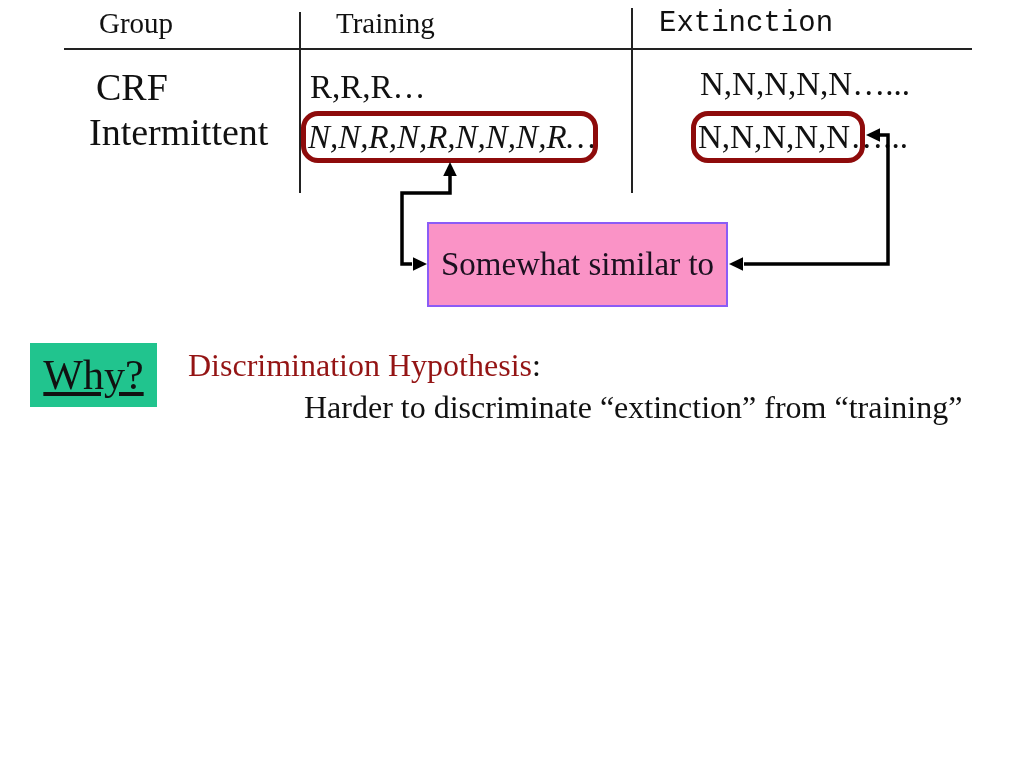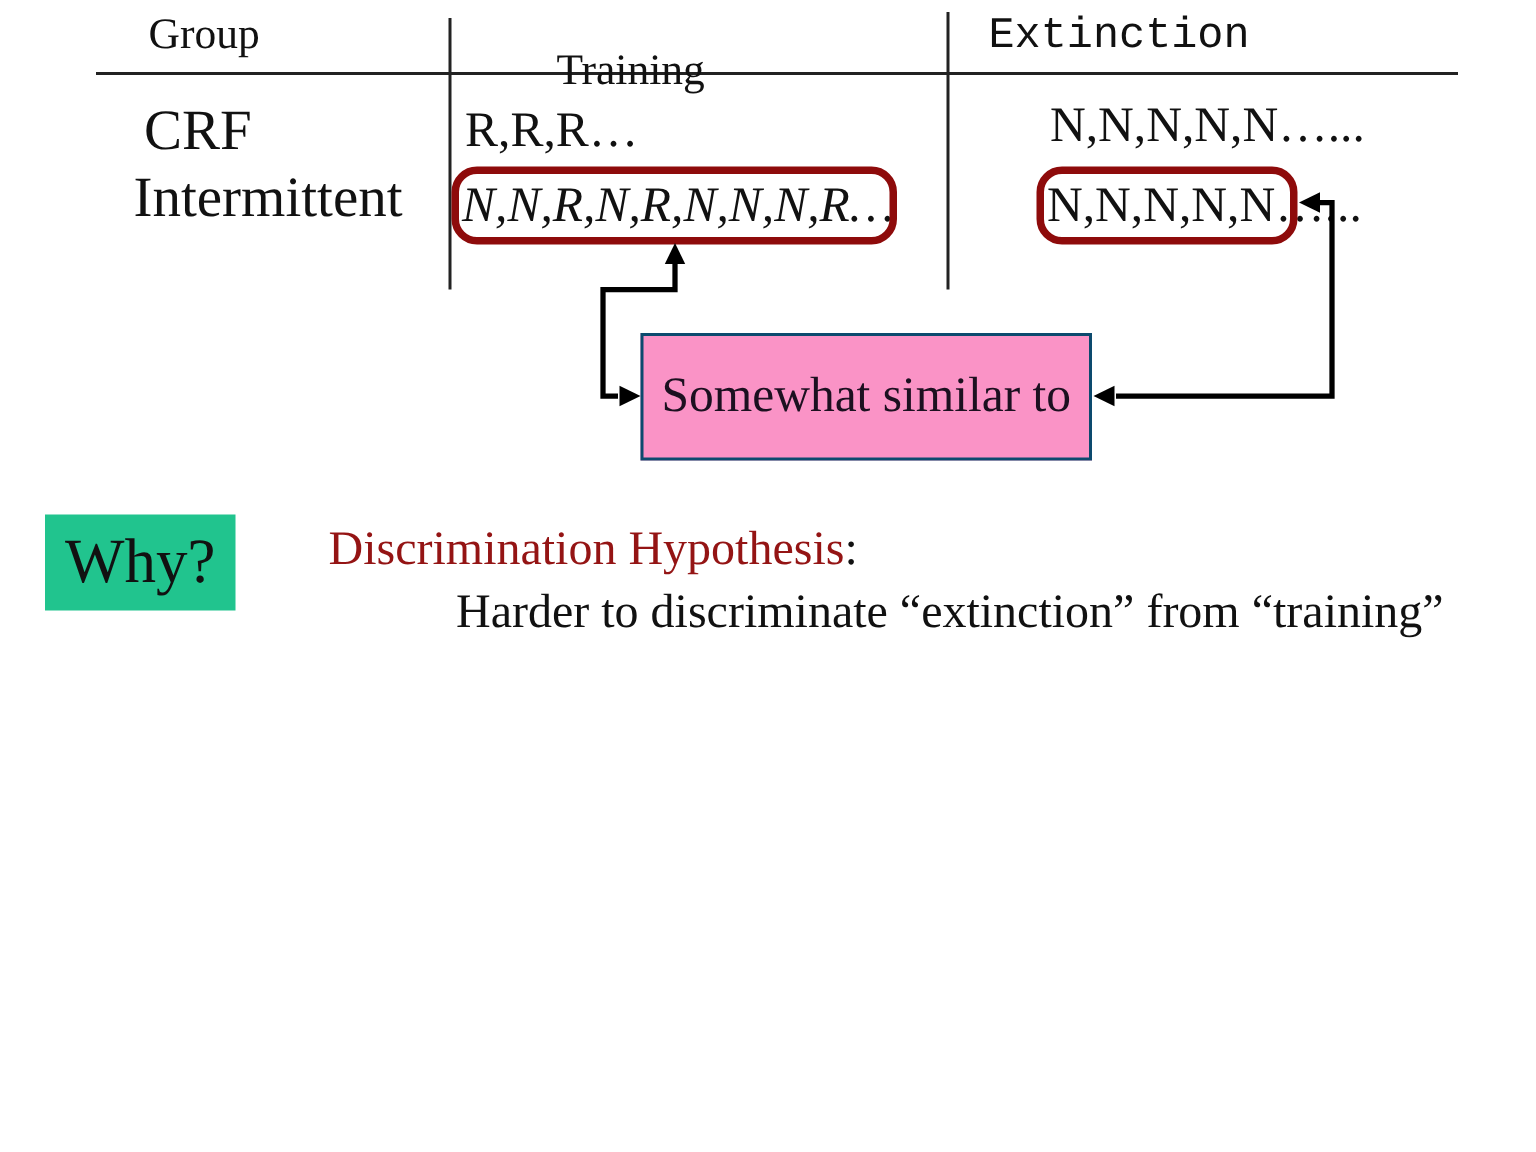--- a/index.html
+++ b/index.html
@@ -26,49 +26,49 @@
   .highlight {
     border: 5px solid var(--highlight_red, #8e0b0b);
     border-radius: 17px;
     background: transparent;
   }
 
   
   .callout {
     left: 427px; top: 222px; width: 301px; height: 85px;
     background: var(--callout_pink, #fa93c6);
-    border: 2px solid #0c4a6e;
+    border: 2px solid #8b5cf6;
     box-sizing: border-box;
     display: flex; align-items: center; justify-content: center;
   }
   .callout .txt { font-size: 33px; color: #1c1020; }
 
   
   .whybox {
     left: 30px; top: 343px; width: 127px; height: 64px;
     background: var(--why_green, #21c48e);
     display: flex; align-items: center; justify-content: center;
   }
-  .whybox .txt { font-size: 42px; }
+  .whybox .txt { font-size: 42px; text-decoration: underline; }
 
   .hypo-title { font-size: 32px; color: var(--title_red, #941414); }
   .hypo-colon { color: #111111; }
   .hypo-detail { font-size: 32px; color: #111111; }
 
   svg.connectors { left: 0; top: 0; pointer-events: none; }
 </style>
 </head>
 <body>
 
 <div class="abs rule-v" style="left:299px; top:12px; height:181px;"></div>
 <div class="abs rule-v" style="left:631px; top:8px; height:185px;"></div>
 <div class="abs rule-h" style="left:64px; top:48px; width:908px;"></div>
 
 <div class="abs txt th" style="left:99px;  top:9px;">Group</div>
-<div class="abs txt th" style="left:371px; top:9px;margin-top:24px;">Training</div>
+<div class="abs txt th" style="left:336px; top:9px;">Training</div>
 <div class="abs txt th" style="left:659px; top:9px;font-family:Liberation Mono, monospace;">Extinction</div>
 
 <div class="abs txt group-cell" style="left:96px;  top:68px;">CRF</div>
 <div class="abs txt seq-cell" style="left:310px; top:71px;">R,R,R…</div>
 <div class="abs txt seq-cell" style="left:700px; top:68px;">N,N,N,N,N…...</div>
 
 <div class="abs txt group-cell" style="left:89px;  top:113px;">Intermittent</div>
 <div class="abs txt seq-cell" style="left:308px; top:121px;font-style:italic;">N,N,R,N,R,N,N,N,R…</div>
 <div class="abs txt seq-cell" style="left:698px; top:121px;">N,N,N,N,N…...</div>
 
@@ -91,16 +91,16 @@
     <path d="M876,135 L888,135 L888,264 L744,264" fill="none" stroke="#000000" stroke-width="3.5"></path>
     <polygon points="866,135 880,128.2 880,141.8" fill="#000000"></polygon>
     <polygon points="729,264 743,257.2 743,270.8" fill="#000000"></polygon>
   </g>
 </svg>
 
 <div class="abs whybox">
   <span class="txt">Why?</span>
 </div>
 
-<div class="abs txt hypo-title" style="left:188px; top:349px;margin-left:31px;">
+<div class="abs txt hypo-title" style="left:188px; top:349px;">
   <span>Discrimination Hypothesis</span><span class="hypo-colon">:</span>
 </div>
 <div class="abs txt hypo-detail" style="left:304px; top:391px;">Harder to discriminate “extinction” from “training”</div>
 
 </body></html>

